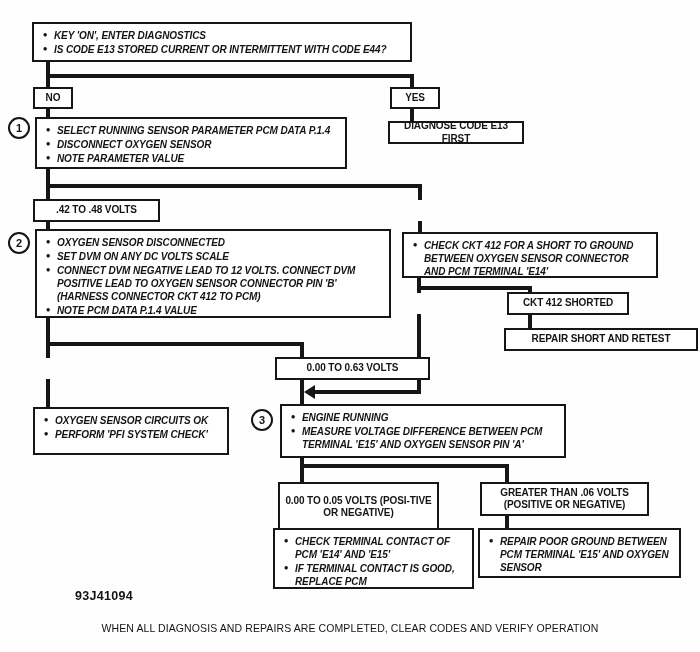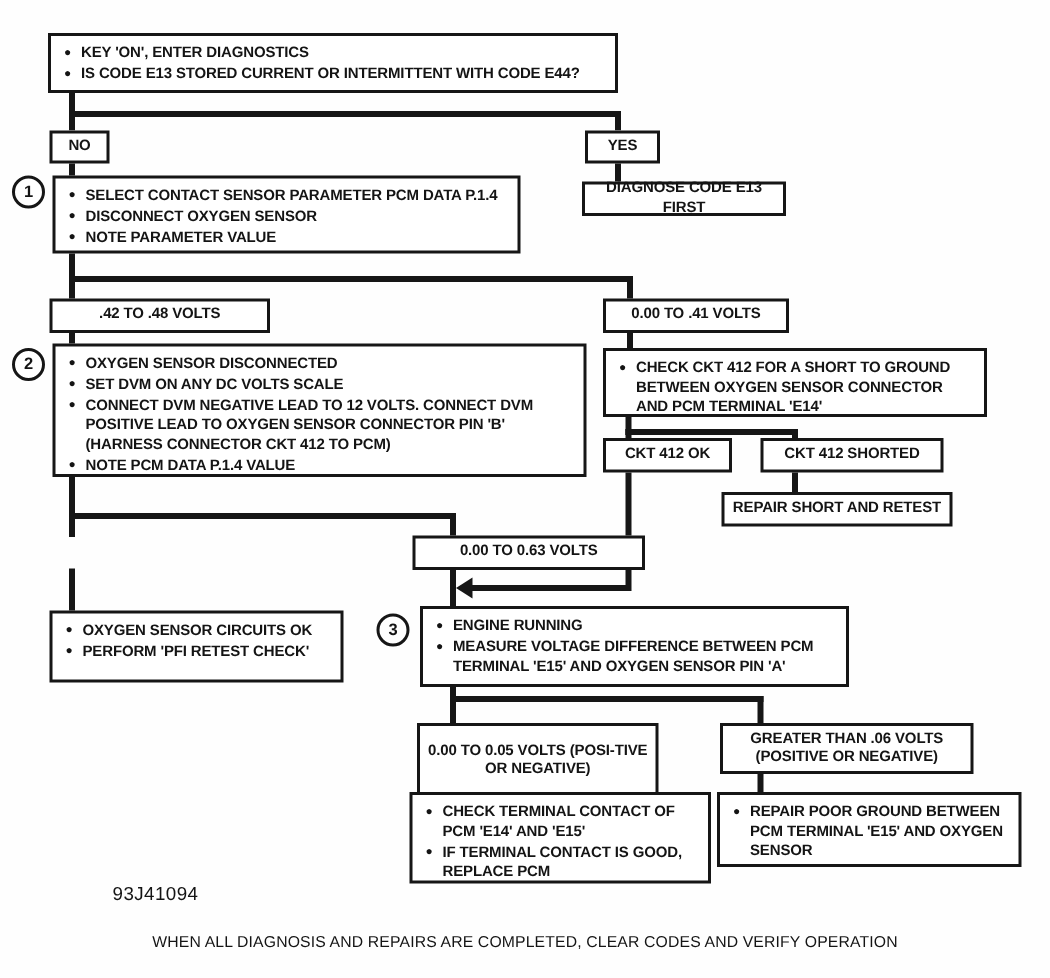--- a/index.html
+++ b/index.html
@@ -6,29 +6,29 @@
   .canvas{
     position:relative;width:700px;height:652px;background:#fefefe;
     font-family:"Liberation Sans", sans-serif;color:#141414;overflow:hidden;
   }
   .box{position:absolute;box-sizing:border-box;border:2px solid #161616;background:#fff;}
   .center{display:flex;align-items:center;justify-content:center;text-align:center;
     font-size:10px;font-weight:700;letter-spacing:-0.1px;line-height:1.25;padding:1px 3px;}
   .bullets{padding:4px 6px 4px 2px;font-size:10px;font-weight:700;letter-spacing:-0.1px;}
   .bullet{display:flex;margin:1px 0;}
   .dot{flex:0 0 18px;text-align:center;font-size:8px;line-height:1.55;}
-  .btext{flex:1;line-height:1.3;}
+  .btext{flex:1;line-height:1.3;font-style:italic;}
   .vline,.hline{position:absolute;background:#161616;}
   .circle{position:absolute;width:22px;height:22px;border:2px solid #161616;border-radius:50%;
     background:#fff;box-sizing:border-box;display:flex;align-items:center;justify-content:center;
     font-size:11px;font-weight:700;}
   .arrow-left{position:absolute;width:0;height:0;
     border-top:7px solid transparent;border-bottom:7px solid transparent;
     border-right:11px solid #161616;}
-  .figcode{position:absolute;font-size:12.5px;font-weight:400;letter-spacing:.3px;}
+  .figcode{position:absolute;font-size:12.5px;font-weight:700;letter-spacing:.3px;}
   .footer{position:absolute;left:0;width:700px;text-align:center;font-size:10.5px;
     font-weight:400;letter-spacing:.1px;}
 </style>
 </head>
 <body>
 
 <div class="canvas">
 
   <div class="vline" style="left:46px;top:62px;width:4px;height:16px"></div>
   <div class="hline" style="left:46px;top:74px;width:368px;height:4px"></div>
@@ -76,34 +76,33 @@
 
   <div class="box center" style="left:33px;top:87px;width:40px;height:22px">NO</div>
   <div class="box center" style="left:390px;top:87px;width:50px;height:22px">YES</div>
 
   <div class="box center" style="left:388px;top:121px;width:136px;height:23px">DIAGNOSE CODE E13 FIRST</div>
 
   <div class="circle" style="left:8px;top:117px">1</div>
   <div class="box bullets" style="left:35px;top:117px;width:312px;height:52px">
     <div class="bullet">
       <span class="dot">●</span>
-      <span class="btext">SELECT CONTACT SENSOR PARAMETER PCM DATA P.1.4</span>
+      <span class="btext">SELECT RUNNING SENSOR PARAMETER PCM DATA P.1.4</span>
     </div>
     <div class="bullet">
       <span class="dot">●</span>
       <span class="btext">DISCONNECT OXYGEN SENSOR</span>
     </div>
     <div class="bullet">
       <span class="dot">●</span>
       <span class="btext">NOTE  PARAMETER VALUE</span>
     </div>
   </div>
 
-  <div class="box center" style="left:33px;top:199px;width:147px;height:23px">.42 TO .48 VOLTS</div>
-  <div class="box center" style="left:402px;top:199px;width:124px;height:23px">0.00 TO .41 VOLTS</div>
+  <div class="box center" style="left:33px;top:199px;width:127px;height:23px">.42 TO .48 VOLTS</div>
 
   <div class="circle" style="left:8px;top:232px">2</div>
   <div class="box bullets" style="left:35px;top:229px;width:356px;height:89px">
     <div class="bullet">
       <span class="dot">●</span>
       <span class="btext">OXYGEN SENSOR DISCONNECTED</span>
     </div>
     <div class="bullet">
       <span class="dot">●</span>
       <span class="btext">SET DVM ON ANY DC VOLTS SCALE</span>
@@ -118,34 +117,33 @@
     </div>
   </div>
 
   <div class="box bullets" style="left:402px;top:232px;width:256px;height:46px">
     <div class="bullet">
       <span class="dot">●</span>
       <span class="btext">CHECK CKT 412 FOR A SHORT TO GROUND BETWEEN OXYGEN SENSOR CONNECTOR AND PCM TERMINAL 'E14'</span>
     </div>
   </div>
 
-  <div class="box center" style="left:402px;top:292px;width:86px;height:23px">CKT 412 OK</div>
   <div class="box center" style="left:507px;top:292px;width:122px;height:23px">CKT 412 SHORTED</div>
-  <div class="box center" style="left:481px;top:328px;width:154px;height:23px">REPAIR SHORT AND RETEST</div>
+  <div class="box center" style="left:504px;top:328px;width:194px;height:23px">REPAIR SHORT AND RETEST</div>
 
   <div class="box center" style="left:275px;top:357px;width:155px;height:23px">0.00 TO 0.63 VOLTS</div>
 
   <div class="box bullets" style="left:33px;top:407px;width:196px;height:48px">
     <div class="bullet">
       <span class="dot">●</span>
       <span class="btext">OXYGEN  SENSOR CIRCUITS OK</span>
     </div>
     <div class="bullet">
       <span class="dot">●</span>
-      <span class="btext">PERFORM 'PFI RETEST CHECK'</span>
+      <span class="btext">PERFORM 'PFI SYSTEM CHECK'</span>
     </div>
   </div>
 
   <div class="circle" style="left:251px;top:409px">3</div>
   <div class="box bullets" style="left:280px;top:404px;width:286px;height:54px">
     <div class="bullet">
       <span class="dot">●</span>
       <span class="btext">ENGINE RUNNING</span>
     </div>
     <div class="bullet">

